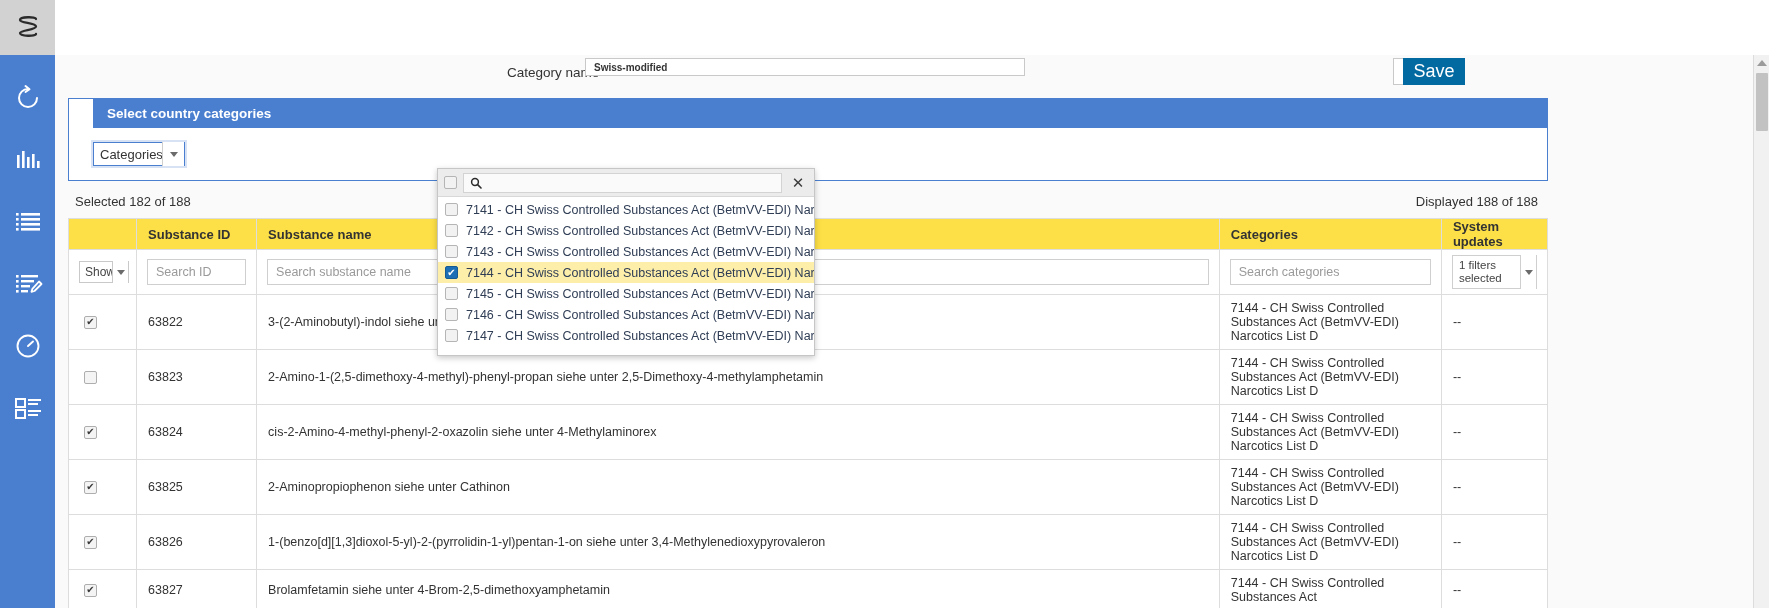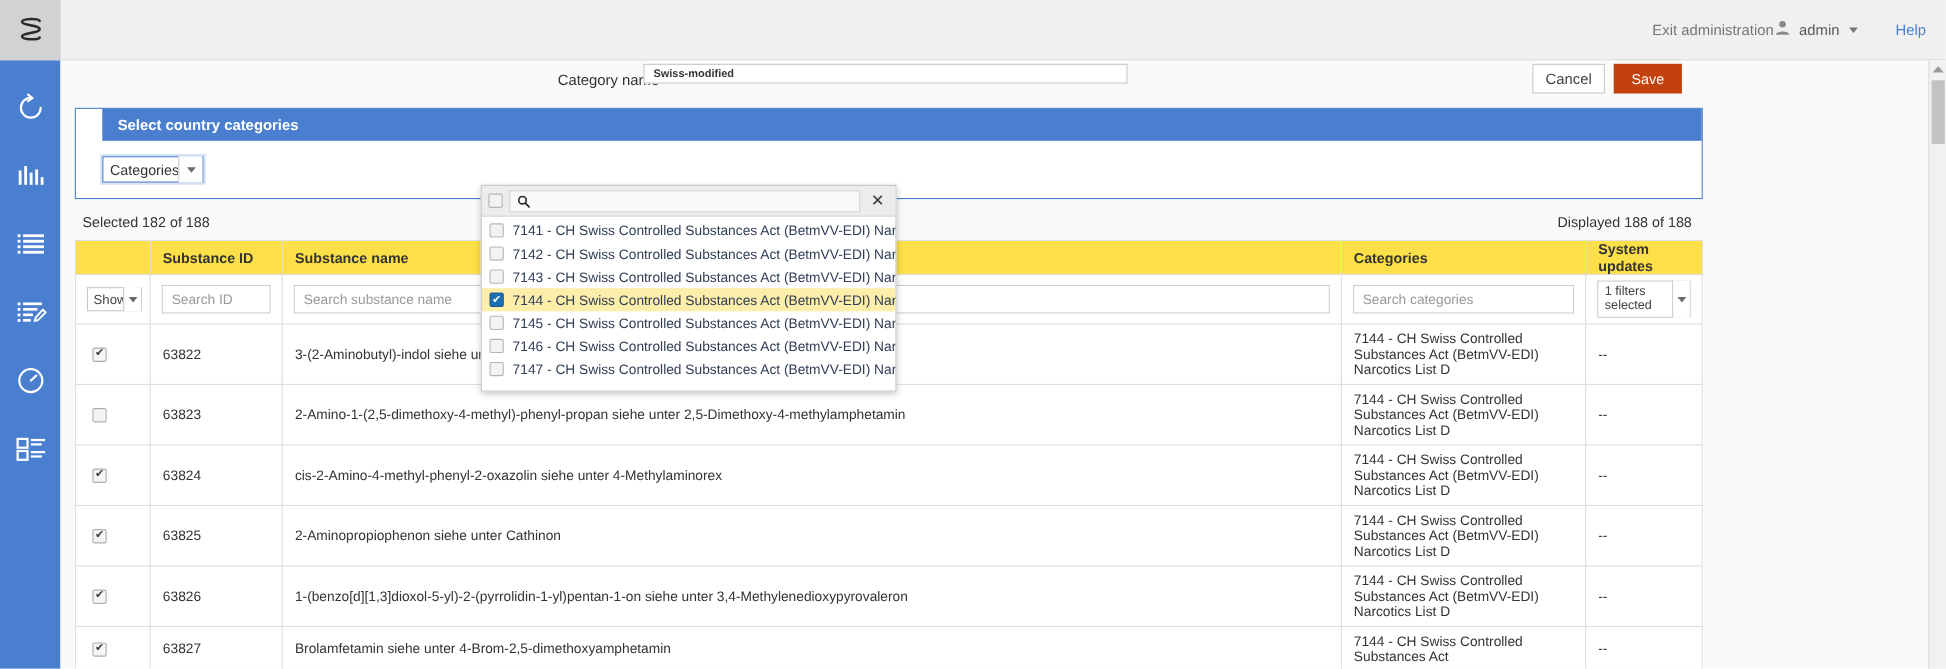--- a/index.html
+++ b/index.html
@@ -88,24 +88,24 @@
     font-weight: bold;
   }
   .btn-cancel {
     position: absolute; left: 1338px; top: 3px;
     width: 66px; height: 27px;
     border: 1px solid #c9c9c9; background: #fff; color: #444;
     font-size: 13.5px; cursor: pointer;
     font-family: "Liberation Sans", sans-serif;
   }
   .btn-save {
-    position: absolute; left: 1412px; top: 3px;
+    position: absolute; left: 1348px; top: 3px;
     width: 62px; height: 27px;
-    border: none; background: #c2410c; color: #fff;
-    font-size: 13px; cursor: pointer;
+    border: none; background: #0369a1; color: #fff;
+    font-size: 18px; cursor: pointer;
     font-family: "Liberation Sans", sans-serif;
   }
 
   
   .panel {
     position: absolute; left: 13px; top: 43px;
     width: 1480px; height: 83px;
     border: 1px solid #4a7fd0; background: #fff;
   }
   .panel-head {
@@ -337,34 +337,20 @@
               <rect x="15" y="7" width="10" height="2"></rect>
               <rect x="15" y="14" width="13" height="2"></rect>
               <rect x="15" y="18" width="10" height="2"></rect>
             </g>
           </svg>
         </span>
       </div>
     </div>
   </div>
 
-  <div class="topbar">
-    <span class="tb-item">Exit administration</span>
-    <span class="tb-user">
-      <span>
-        <svg width="17" height="17" viewBox="0 0 17 17">
-          <circle cx="8.5" cy="5" r="3" fill="#8a8a8a"></circle>
-          <path d="M2.5 14.5 C2.5 10.8 14.5 10.8 14.5 14.5 Z" fill="#8a8a8a"></path>
-        </svg>
-      </span>
-      <span>admin</span>
-      <span class="tb-caret"></span>
-    </span>
-    <span class="tb-help">Help</span>
-  </div>
 
   <div class="content">
 
     <div class="cat-row">
       <span class="cat-label">Category name</span>
       <input class="cat-input" type="text" value="Swiss-modified" style="">
       <button class="btn-cancel">Cancel</button>
       <button class="btn-save">Save</button>
     </div>
 

